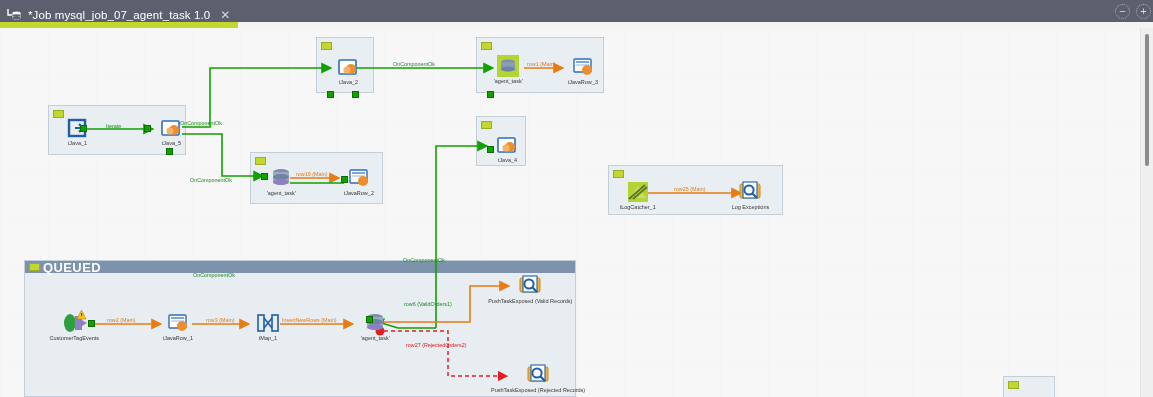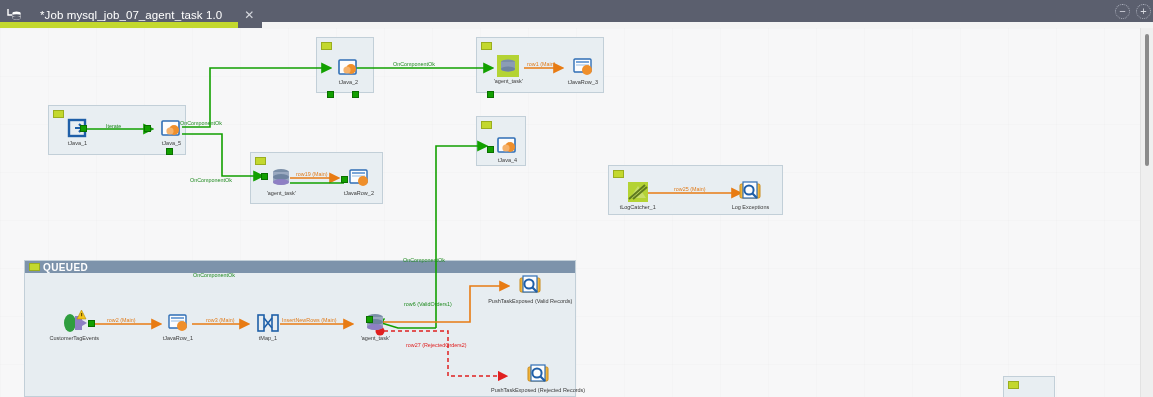--- a/index.html
+++ b/index.html
@@ -10,21 +10,21 @@
     background:#f4f4f4;
   }
 
   
   #titlebar{
     position:absolute; left:0; top:0; width:1153px; height:22px;
     background:#5b5f6e;
   }
   #tab{
     position:absolute; left:0; top:0; height:30px;
-    display:flex; align-items:center; gap:18px;
+    display:flex; align-items:center; gap:6px;
     padding:0 8px 0 6px;
     background:#5b5f6e;
   }
   #tabicon{ width:16px; height:16px; position:relative; flex:none; }
   #tabicon svg{ display:block; }
   #tabtitle{
     font-size:11.5px; color:#ffffff; white-space:nowrap;
     letter-spacing:.1px;
   }
   #tabclose{
@@ -81,21 +81,21 @@
   .subjob.plain{ background:#e8eef2; }
   .subjob-badge{
     position:absolute; left:4px; top:4px; width:11px; height:8px;
     background:#c3d82e; border:1px solid #9aae1f;
   }
   .subjob-header{
     position:absolute; left:0; top:0; right:0; height:12px;
     background:#7d93ab;
     display:flex; align-items:center;
     padding-left:18px;
-    color:#ffffff; font-size:10px; font-weight:bold; letter-spacing:.4px;
+    color:#ffffff; font-size:13px; font-weight:bold; letter-spacing:.4px;
   }
   .subjob-header .subjob-badge{ top:2px; }
 
   
   .comp{
     position:absolute;
     width:46px;
     display:flex; flex-direction:column; align-items:center;
     cursor:pointer;
   }

